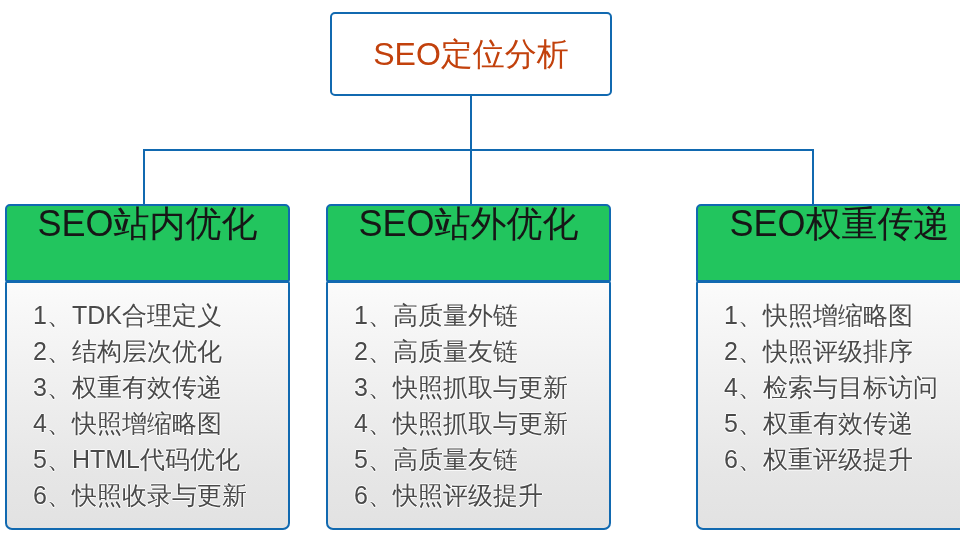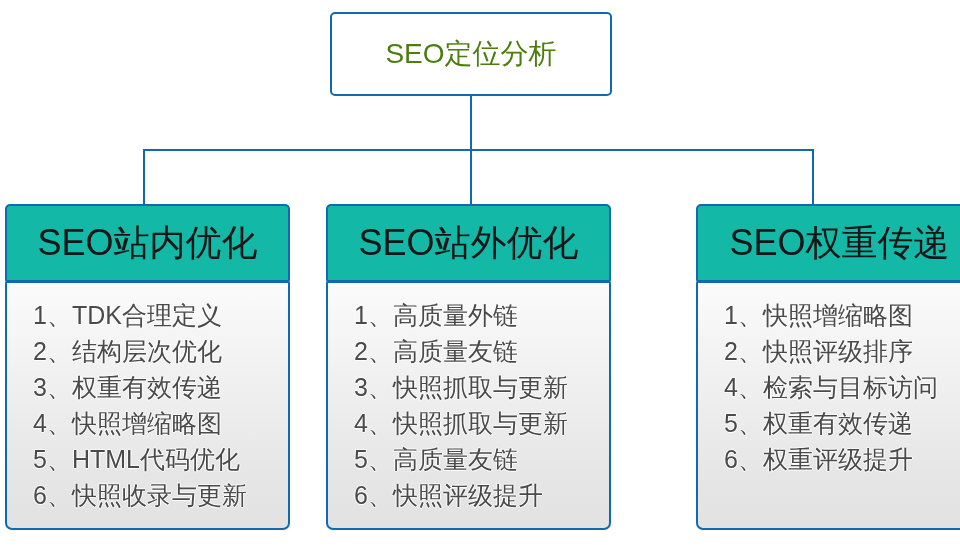--- a/index.html
+++ b/index.html
@@ -42,45 +42,44 @@
     height: 84px;
     box-sizing: border-box;
     border: 2px solid #1169b0;
     border-radius: 5px;
     background: #ffffff;
     display: flex;
     align-items: center;
     justify-content: center;
   }
   .root-title {
-    font-size: 28px;
-    color: #4d7c0f;
+    font-size: 32px;
+    color: #c2410c;
     line-height: 1;
     letter-spacing: 0px;
     white-space: nowrap;
   }
 
   
   .column {
     position: absolute;
     top: 204px;
     height: 327px;
   }
   .col-0 { left: 5px;   width: 285px; }
   .col-1 { left: 326px; width: 285px; }
   .col-2 { left: 668px; width: 287px; margin-left: 28px; }
 
   .col-header {
     box-sizing: border-box;
     height: 78px;
     border: 2px solid #1169b0;
     border-radius: 5px 5px 2px 2px;
-    background: #14b8a6;
+    background: #22c55e;
     display: flex;
-    align-items: center;
     justify-content: center;
   }
   .col-header-title {
     font-size: 36px;
     color: #161616;
     line-height: 1;
     white-space: nowrap;
   }
 
   .col-body {

